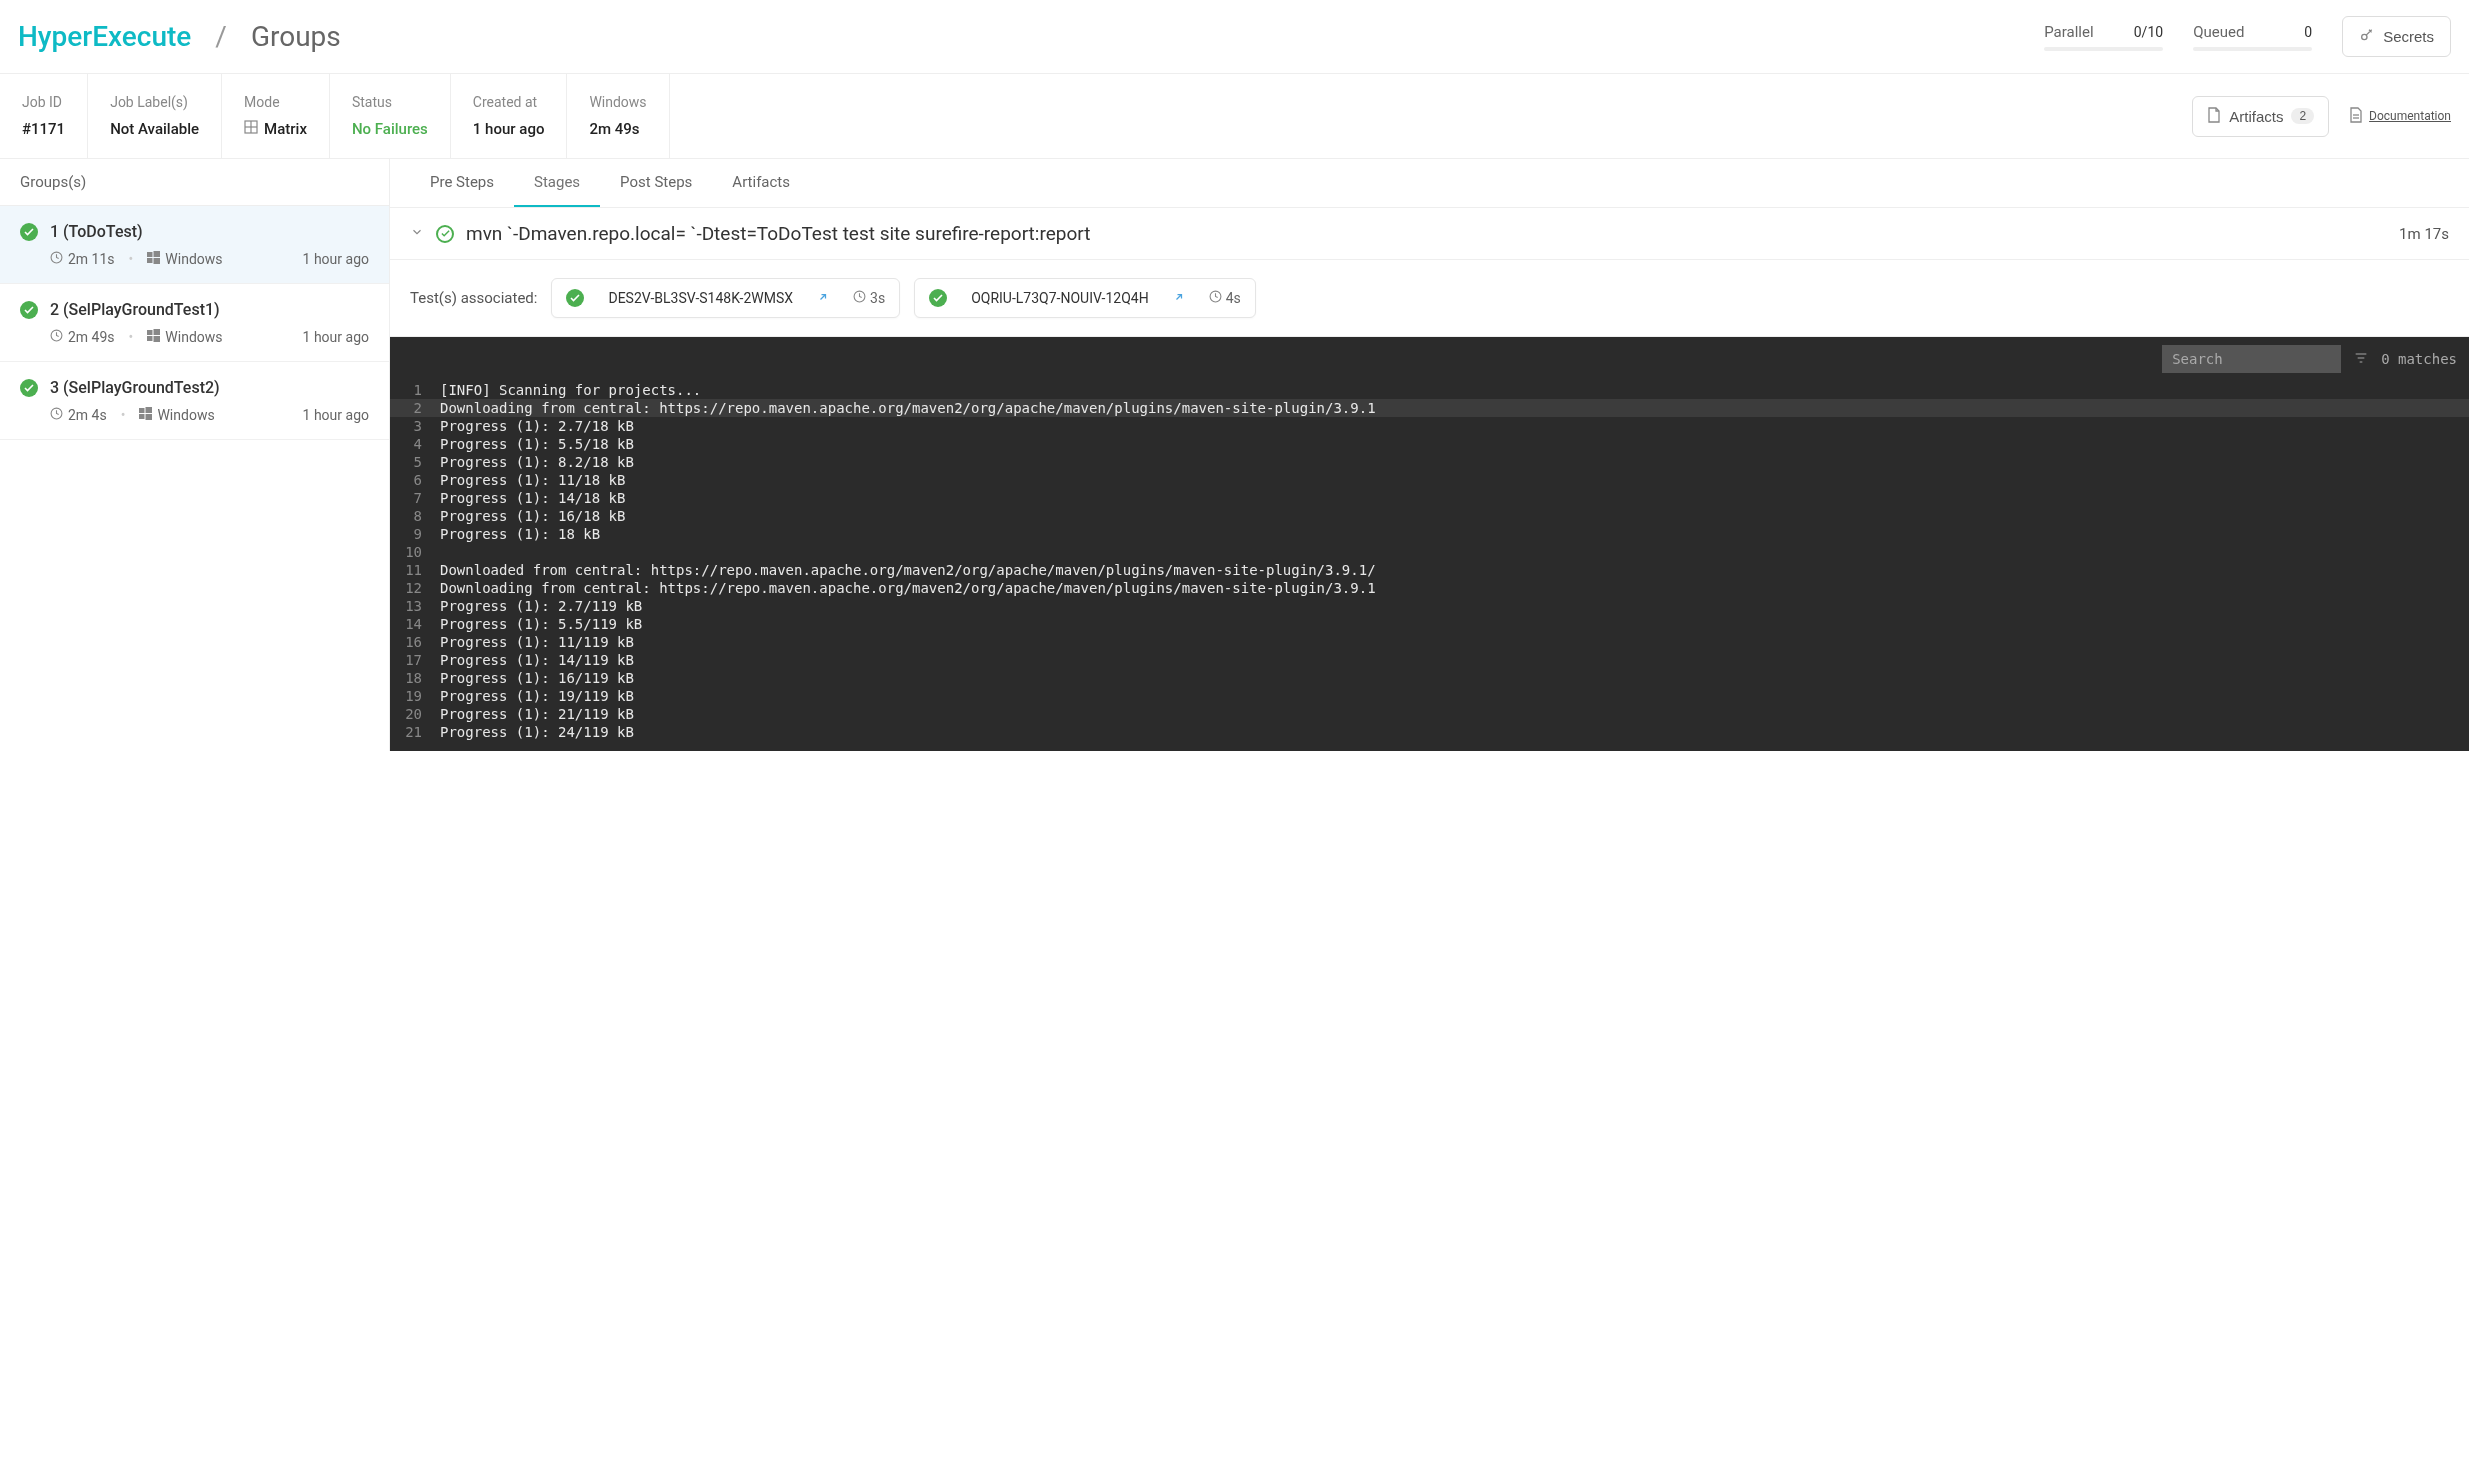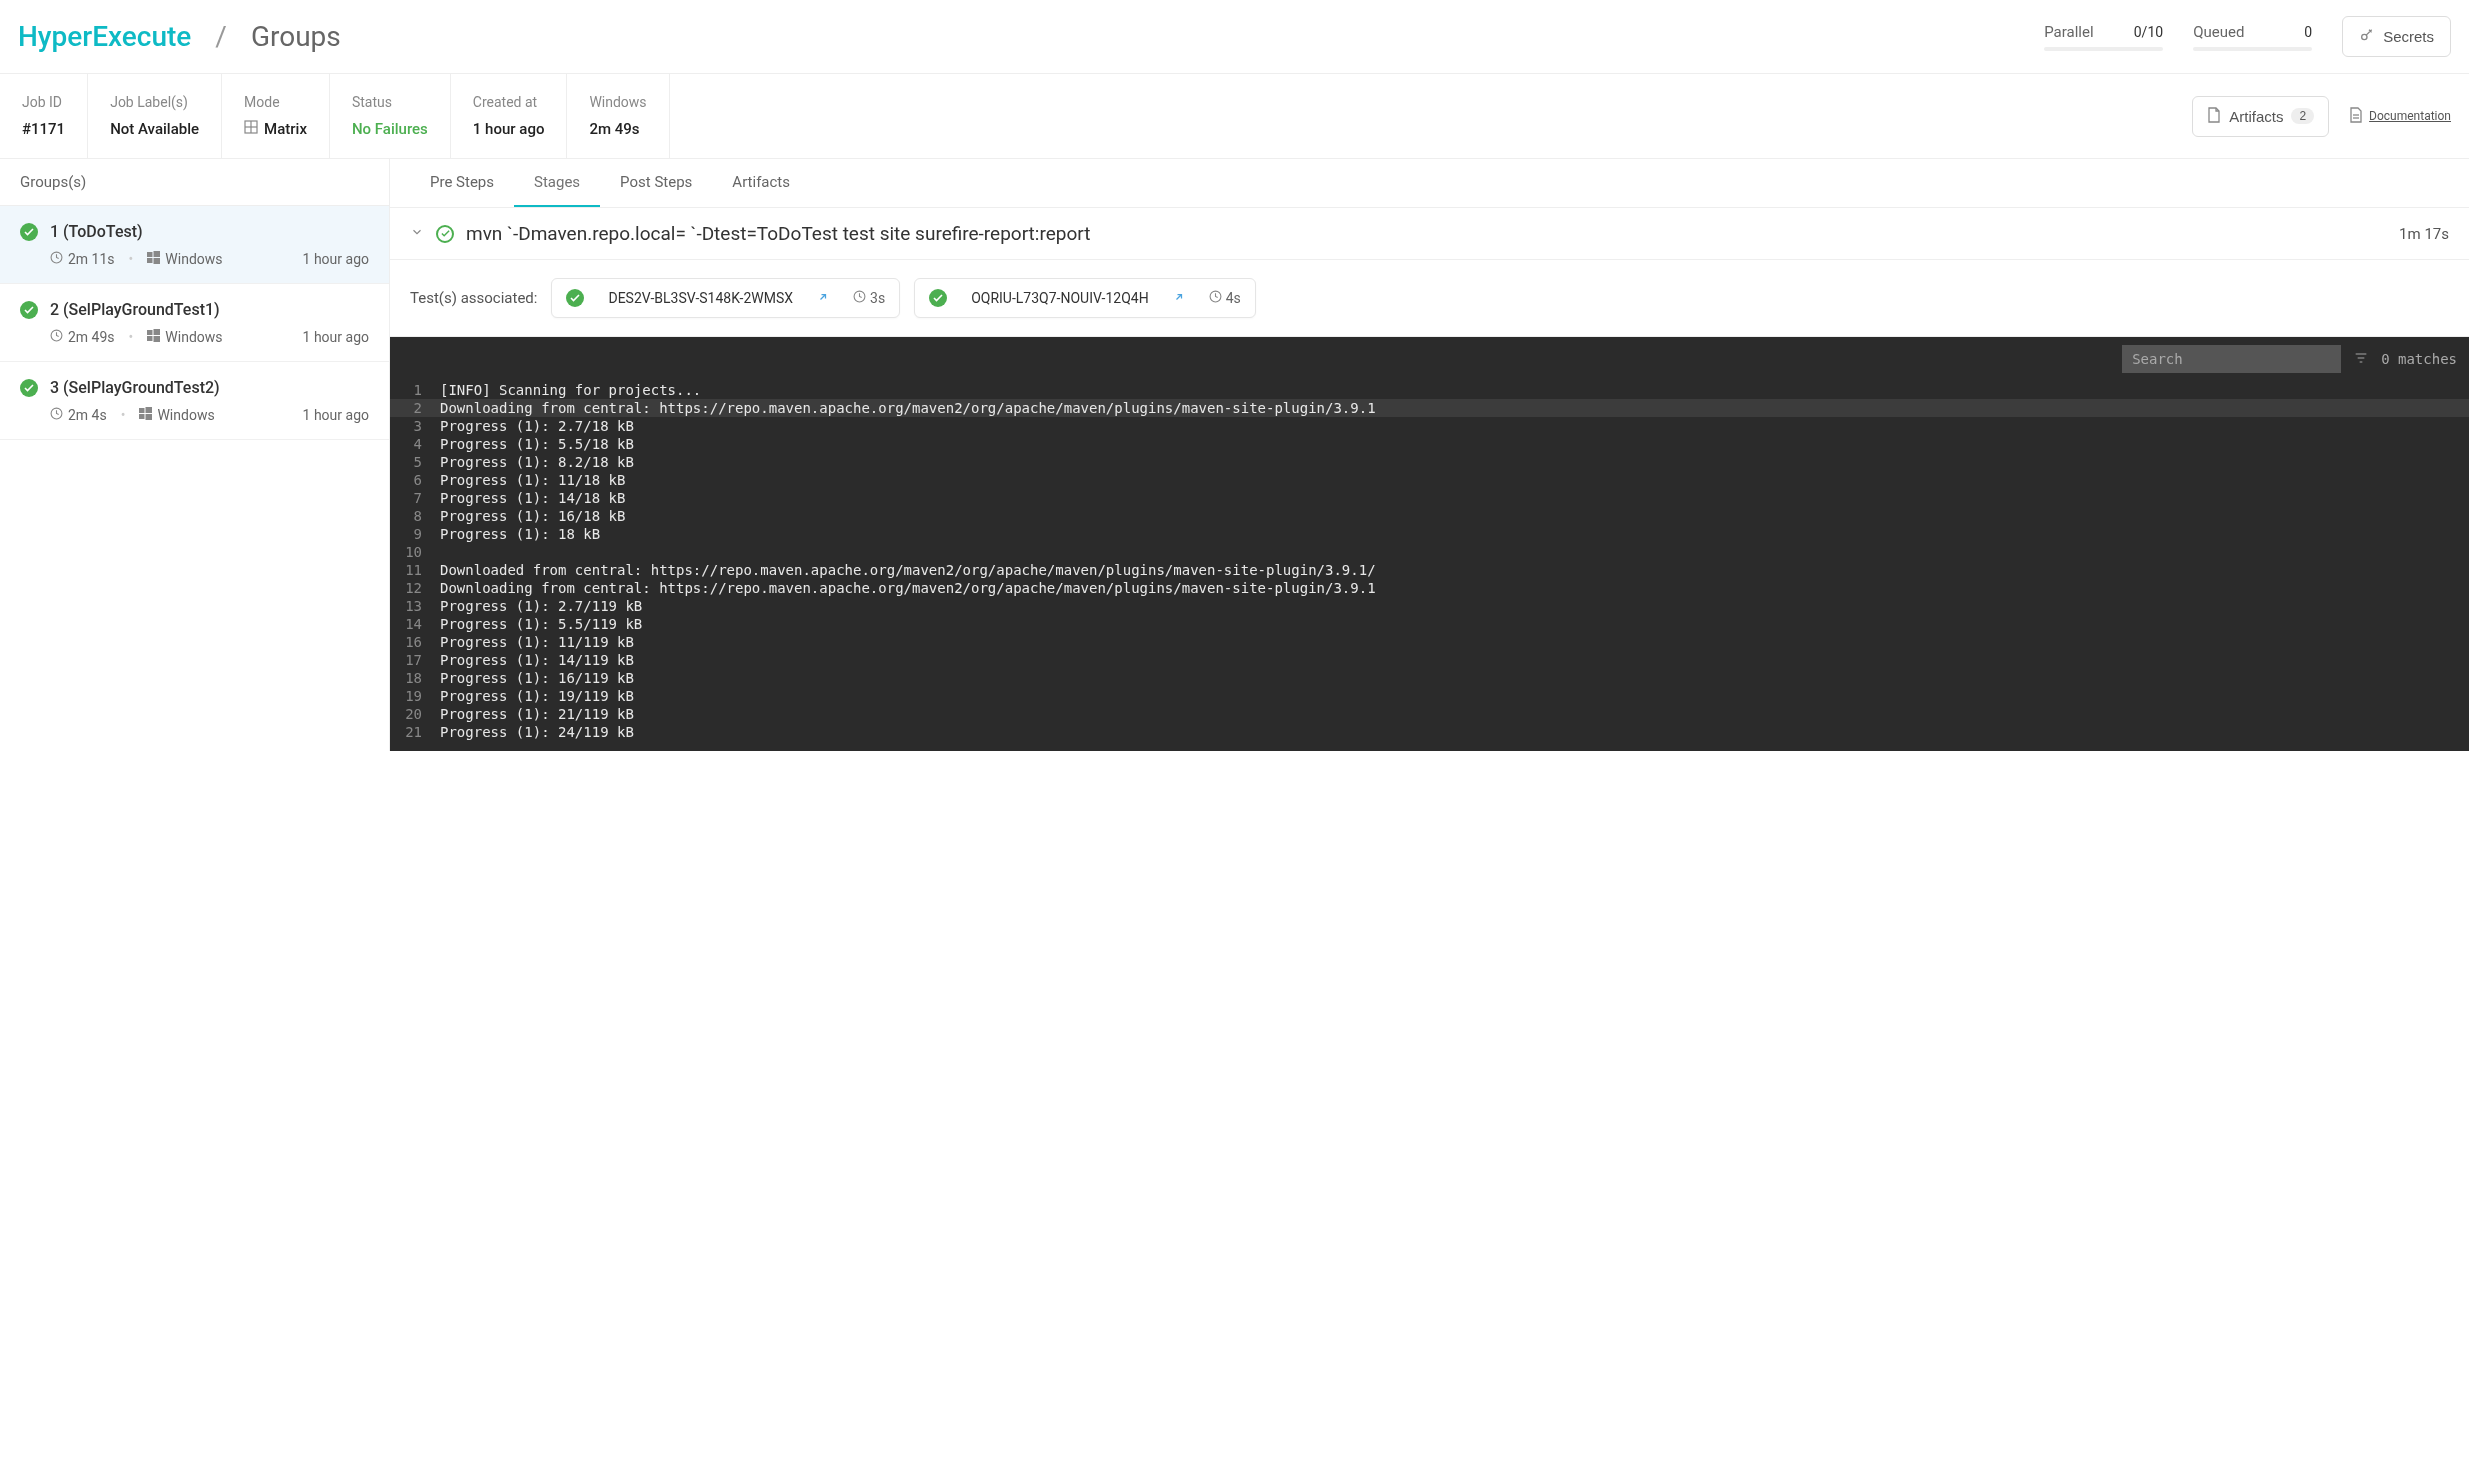--- a/index.html
+++ b/index.html
@@ -63,21 +63,21 @@
 .tests-row { display: flex; align-items: center; padding: 18px 20px; gap: 14px; border-bottom: 1px solid #eee; }
 .tests-label { color: #555; font-size: 15px; }
 .test-chip { display: flex; align-items: center; gap: 24px; border: 1px solid #e5e5e5; border-radius: 6px; padding: 10px 14px; background: #fff; box-shadow: 0 1px 2px rgba(0,0,0,0.03); }
 .test-id { color: #333; font-size: 14px; }
 .ext-icon { color: #4aa3df; }
 .clock-dur { display: flex; align-items: center; gap: 4px; color: #666; font-size: 14px; }
 
 
 .console { background: #2b2b2b; color: #ddd; font-family: "SF Mono", Consolas, monospace; font-size: 14px; flex: 1; }
 .console-toolbar { display: flex; align-items: center; justify-content: flex-end; padding: 8px 12px; gap: 12px; }
-.console-search { background: #555; border: none; color: #ccc; padding: 6px 10px; width: 219px; font-size: 14px; font-family: inherit; }
+.console-search { background: #555; border: none; color: #ccc; padding: 6px 10px; width: 179px; font-size: 14px; font-family: inherit; }
 .console-search::placeholder { color: #aaa; }
 .match-count { color: #aaa; font-size: 14px; font-family: inherit; }
 .match-icon { color: #888; }
 .console-lines { padding-bottom: 10px; }
 .console-line { display: flex; padding: 1px 0; }
 .console-line.hover { background: #3c3c3c; }
 .line-num { width: 50px; text-align: right; padding-right: 18px; color: #888; user-select: none; flex-shrink: 0; }
 .line-text { color: #e8e8e8; white-space: pre; overflow: hidden; }
 
 .icon-svg { display: inline-block; vertical-align: middle; }

